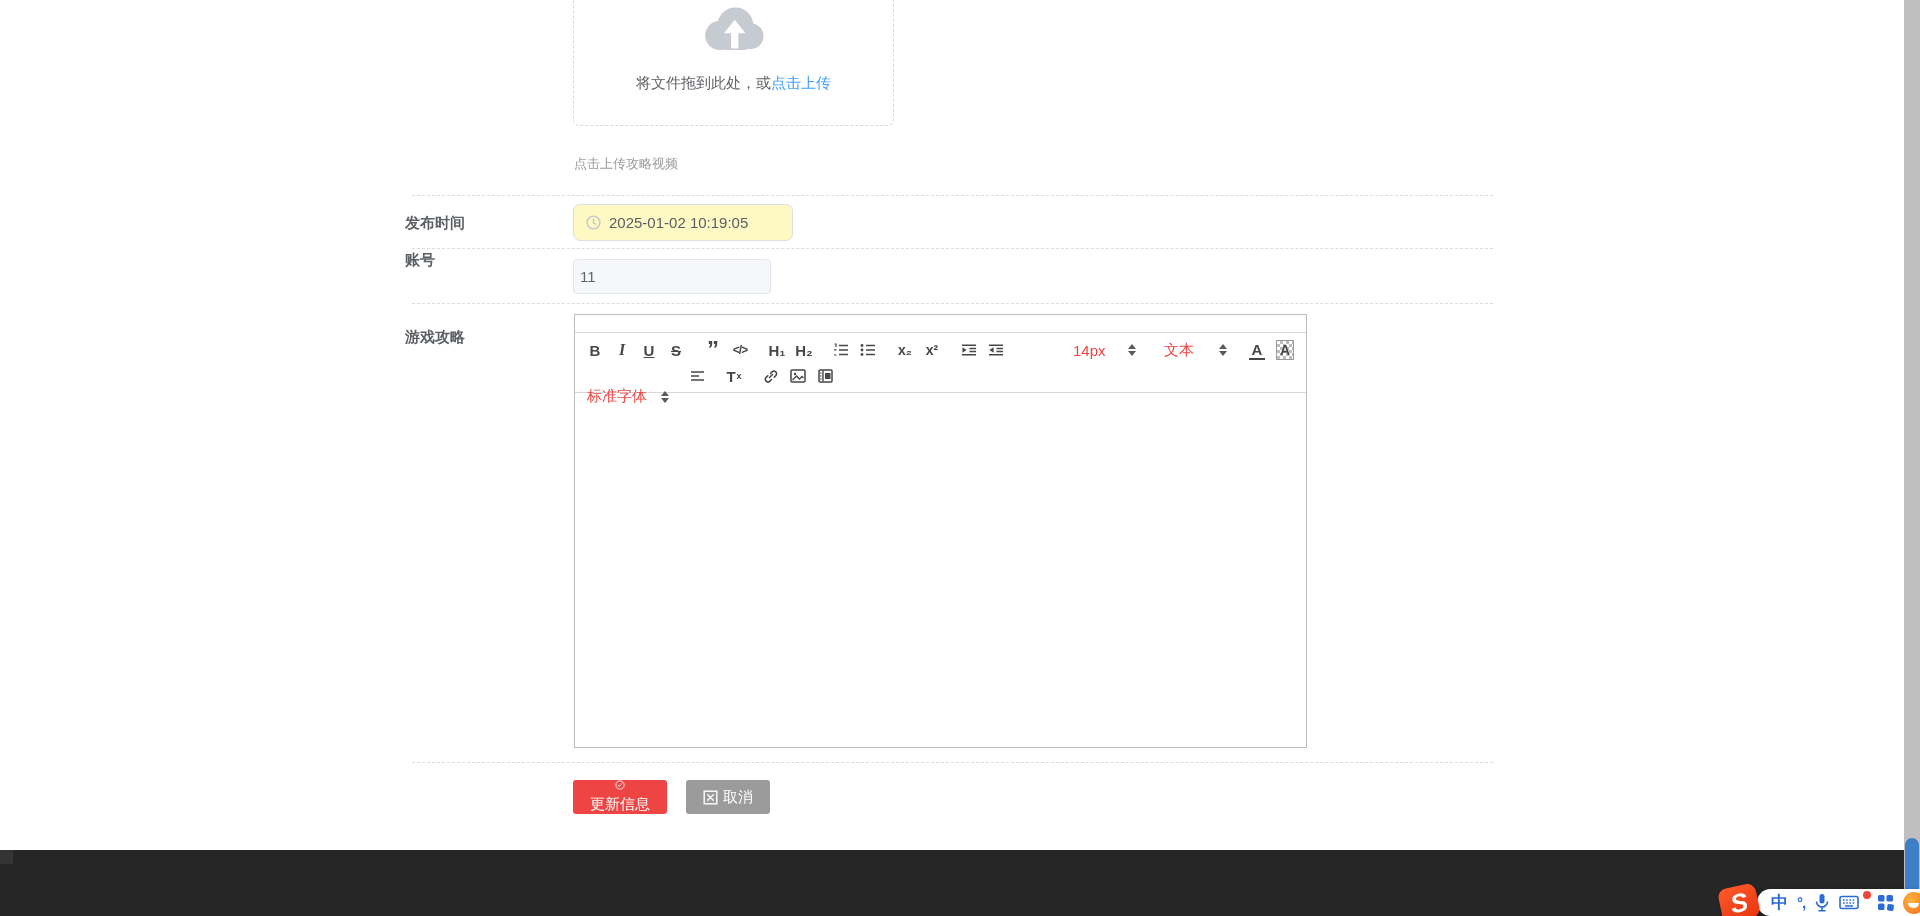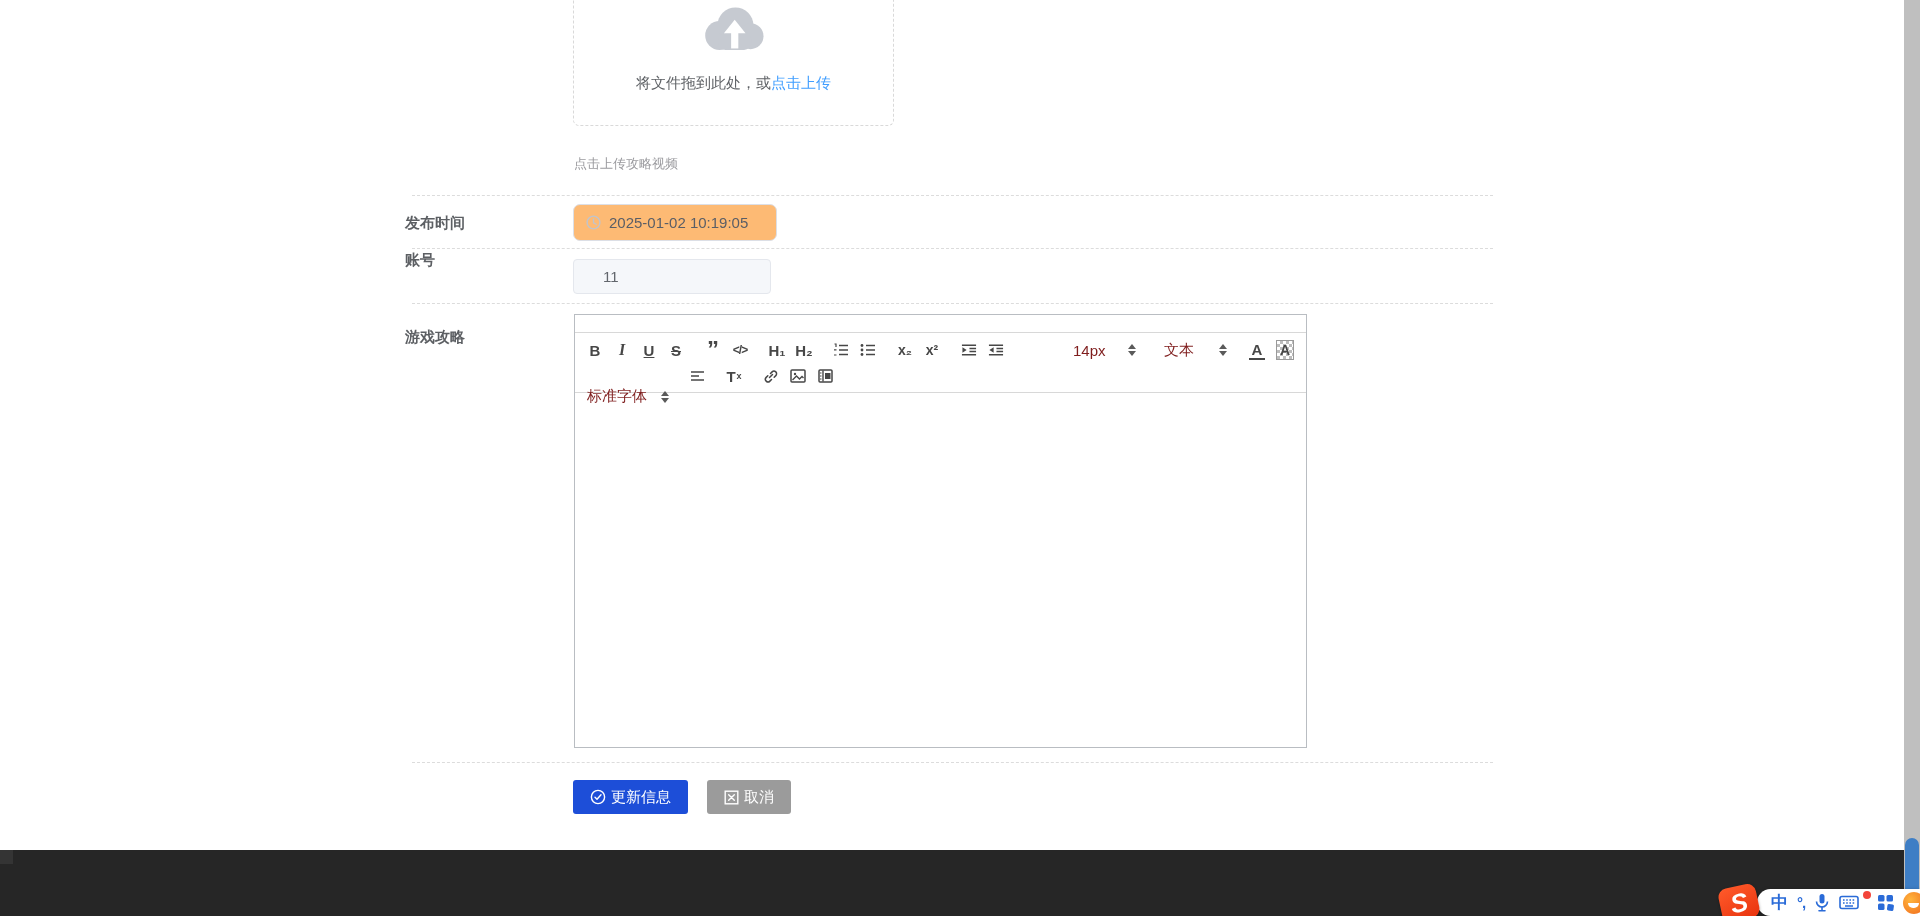--- a/index.html
+++ b/index.html
@@ -17,47 +17,47 @@
   
   .divider{position:absolute;left:412px;width:1081px;height:0;border-top:1px dashed #dcdcdc;}
   .d1{top:195px}.d2{top:248px}.d3{top:303px}.d4{top:762px}
 
   
   .f-label{position:absolute;left:405px;width:150px;
     font-size:15px;font-weight:bold;color:#5c5f63;}
   .l1{top:214px}.l2{top:251px}.l3{top:328px}
 
   
-  .dt-input{position:absolute;left:573px;top:204px;width:204px;height:37px;box-sizing:border-box;
-    border:1px solid #dcdfe6;border-radius:7px;background:#fdba74;display:flex;align-items:center;
+  .dt-input{position:absolute;left:573px;top:204px;width:220px;height:37px;box-sizing:border-box;
+    border:1px solid #dcdfe6;border-radius:7px;background:#fef9c3;display:flex;align-items:center;
     padding:0 12px;cursor:text;}
   .dt-input .dt-value{margin-left:8px;font-size:15px;color:#5a5e66;}
 
   
   .ac-input{position:absolute;left:573px;top:259px;width:198px;height:35px;box-sizing:border-box;
     border:1px solid #e4e7ed;border-radius:4px;background:#f5f7fa;display:flex;align-items:center;
-    padding:0 29px;font-size:15px;color:#62666c;cursor:not-allowed;}
+    padding:0 6px;font-size:15px;color:#62666c;cursor:not-allowed;}
 
   
   .editor{position:absolute;left:574px;top:314px;width:733px;height:434px;box-sizing:border-box;
     border:1px solid #b9bdc2;background:#fff;}
   .ed-top{height:17px;border-bottom:1px solid #d8d8d8;}
   .ed-toolbar{padding:4px 12px 3px;border-bottom:1px solid #d8d8d8;}
   .ed-row{display:flex;align-items:center;height:26px;}
   .tb{display:inline-flex;align-items:center;justify-content:center;height:24px;min-width:16px;
     margin-right:11px;color:#474747;font-weight:bold;font-size:15px;cursor:pointer;line-height:1;}
   .tb.g{margin-left:10px;}
   .tb.it{font-style:italic;font-family:"Liberation Serif","DejaVu Serif",serif;font-size:16px;}
   .tb.un{text-decoration:underline;}
   .tb.st{text-decoration:line-through;}
   .tb.quote{font-size:24px;height:18px;overflow:hidden;line-height:30px;}
   .tb.code{font-size:12px;letter-spacing:-1px;}
   .tb.scr{font-size:14px;}
   .tb-select{display:inline-flex;align-items:center;justify-content:space-between;height:24px;
-    color:#7f1d1d;font-size:15px;font-weight:normal;cursor:pointer;}
+    color:#ef4444;font-size:15px;font-weight:normal;cursor:pointer;}
   .sel-size{width:78px;margin-left:58px;margin-right:6px;}
   .sel-format{width:78px;margin-left:22px;margin-right:8px;}
   .sel-font{width:82px;margin-right:10px;margin-top:41px;}
   .updown{display:inline-flex;flex-direction:column;align-items:center;gap:2px;}
   .updown i{display:block;width:0;height:0;border-left:4px solid transparent;border-right:4px solid transparent;}
   .updown .up{border-bottom:5px solid #5a5a5a;}
   .updown .dn{border-top:5px solid #5a5a5a;}
   .tb.colorA{margin-left:14px;border-bottom:2px solid #474747;height:17px;}
   .tb.bgA{width:18px;height:18px;border:1px solid #9a9a9a;margin-right:0;
     background-image:
@@ -66,21 +66,21 @@
     background-size:6px 6px;background-position:0 0,3px 3px;font-size:14px;}
   .tb sub{font-size:9px;font-weight:bold;margin-left:1px;}
   .ed-content{position:relative;height:357px;padding:12px 15px;font-size:15px;color:#8f9296;cursor:text;}
   .caret{position:absolute;left:86px;top:4px;}
 
   
   .btn-row{position:absolute;left:573px;top:780px;display:flex;gap:19px;}
   .btn{display:inline-flex;align-items:center;justify-content:center;gap:5px;height:34px;
     padding:0 17px;border:none;border-radius:3px;font-size:15px;color:#ffffff;cursor:pointer;
     font-family:inherit;}
-  .btn-update{background:#1d4ed8;}
+  .btn-update{background:#ef4444;flex-direction:column;}
   .btn-cancel{background:#9b9b9b;}
 
   
   .footer{position:absolute;left:0;top:850px;width:1920px;height:66px;background:#262626;}
   .footer-chip{position:absolute;left:0;top:0;width:13px;height:14px;background:#343434;}
 
   
   .sb-track{position:absolute;right:0;top:0;width:16px;height:916px;background:#bfbfbf;}
   .sb-thumb{position:absolute;right:1px;bottom:0;width:14px;height:78px;border-radius:7px;
     background:#3e7ec5;cursor:grab;}

